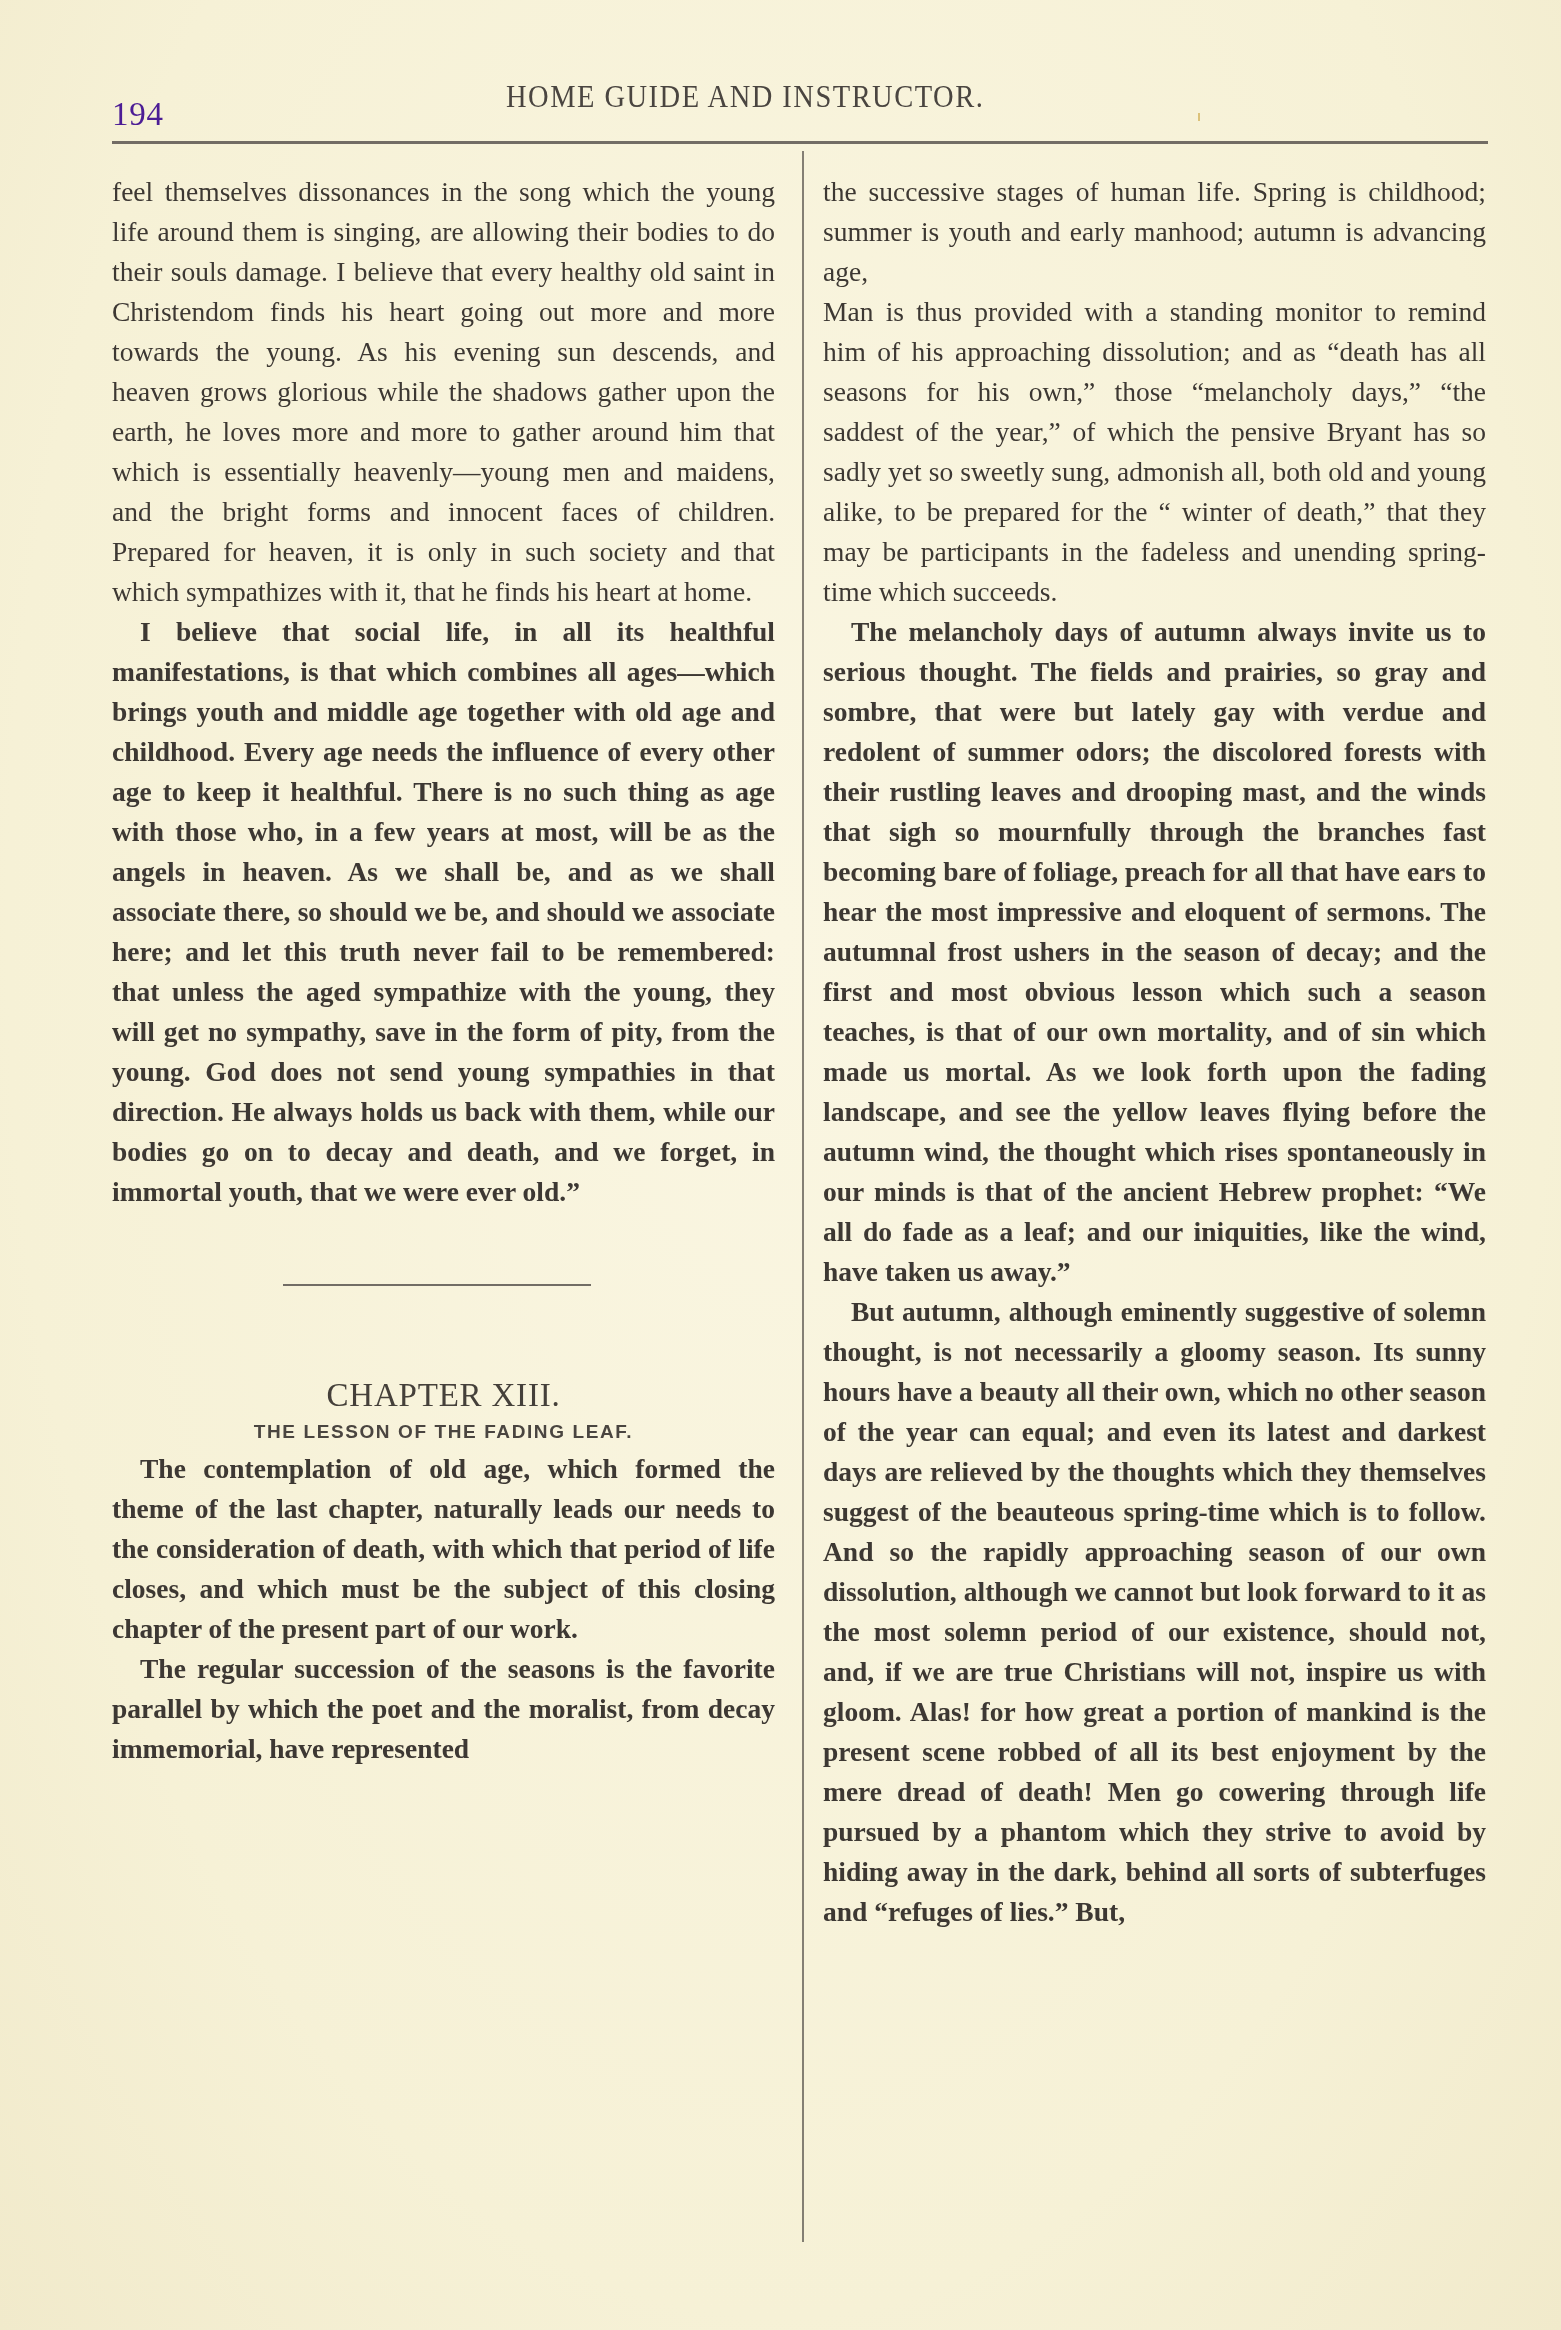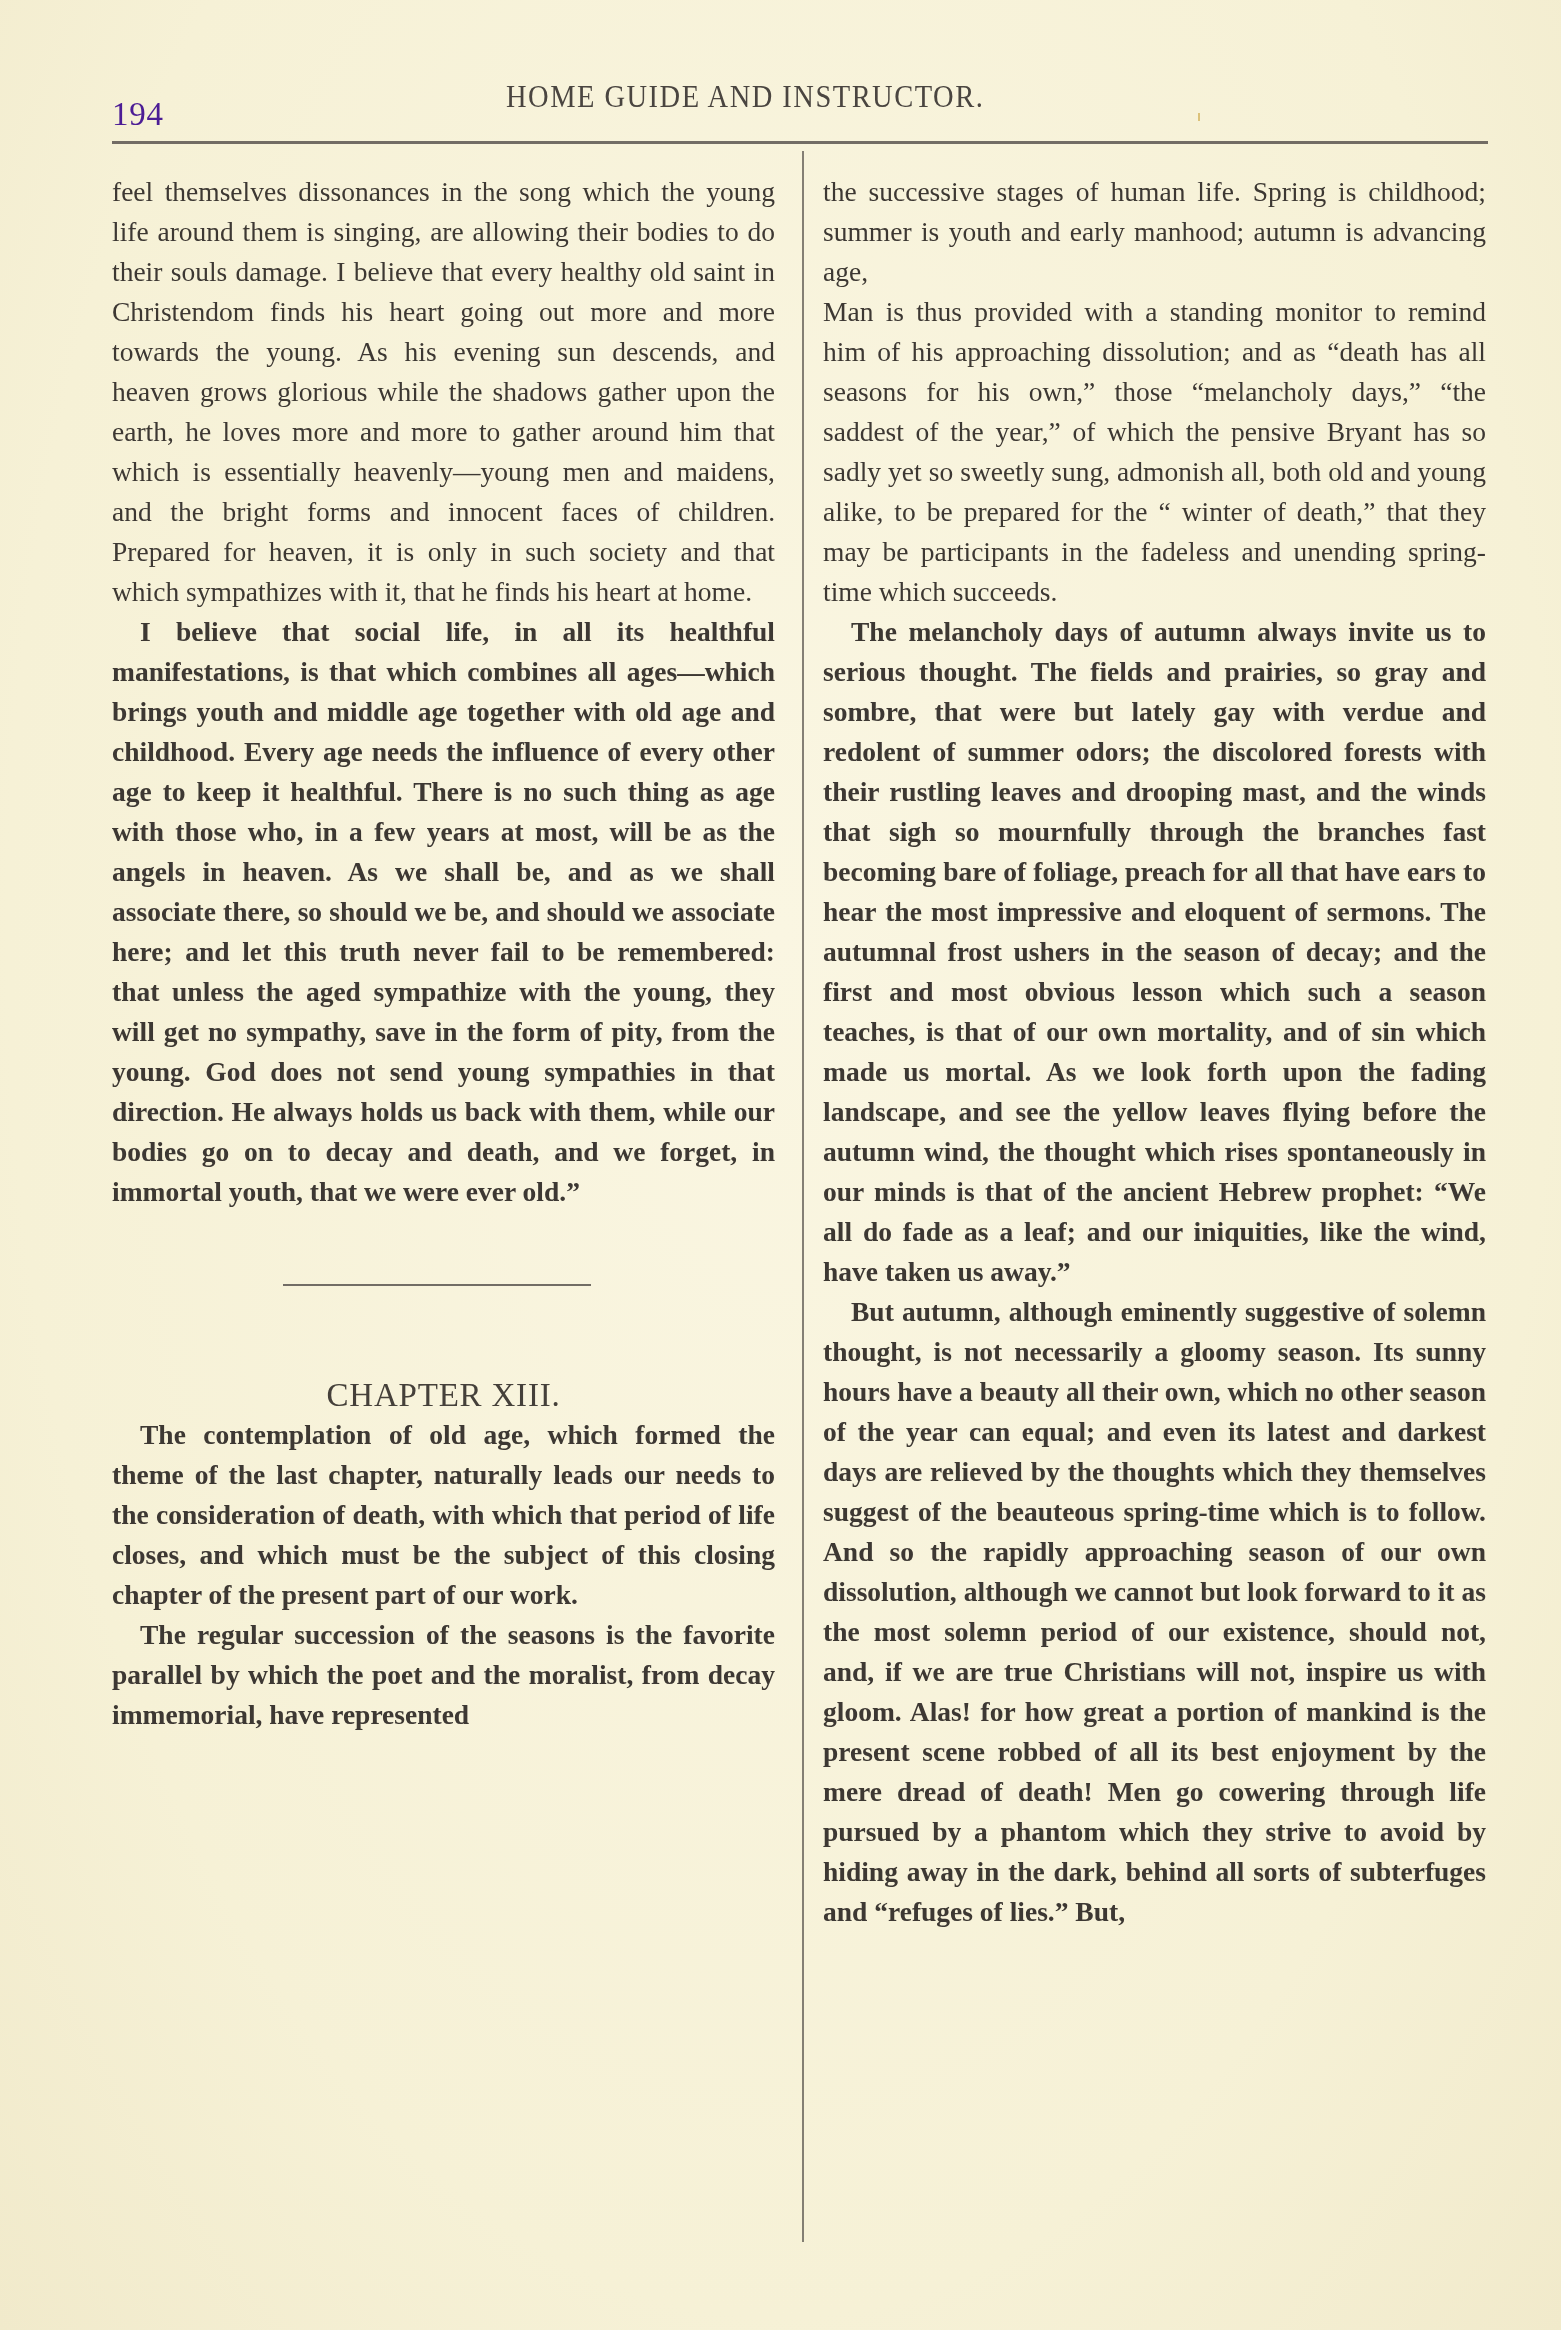--- a/index.html
+++ b/index.html
@@ -109,20 +109,21 @@
 
 <div class="column-rule"></div>
 
 <div class="column col-left">
   <p>feel themselves dissonances in the song which the young life around them is singing, are allowing their bodies to do their souls damage. I believe that every healthy old saint in Christendom finds his heart going out more and more towards the young. As his evening sun descends, and heaven grows glorious while the shadows gather upon the earth, he loves more and more to gather around him that which is essentially heavenly—young men and maidens, and the bright forms and innocent faces of children. Prepared for heaven, it is only in such society and that which sympathizes with it, that he finds his heart at home.</p>
   <p class="indent">I believe that social life, in all its healthful manifestations, is that which combines all ages—which brings youth and middle age together with old age and childhood. Every age needs the influence of every other age to keep it healthful. There is no such thing as age with those who, in a few years at most, will be as the angels in heaven. As we shall be, and as we shall associate there, so should we be, and should we associate here; and let this truth never fail to be remembered: that unless the aged sympathize with the young, they will get no sympathy, save in the form of pity, from the young. God does not send young sympathies in that direction. He always holds us back with them, while our bodies go on to decay and death, and we forget, in immortal youth, that we were ever old.”</p>
 
   <div class="section-rule"></div>
 
   <div class="chapter-title">CHAPTER XIII.</div>
+  <div class="chapter-subtitle">THE LESSON OF THE FADING LEAF.</div>
 
   <p class="indent">The contemplation of old age, which formed the theme of the last chapter, naturally leads our needs to the consideration of death, with which that period of life closes, and which must be the subject of this closing chapter of the present part of our work.</p>
   <p class="indent">The regular succession of the seasons is the favorite parallel by which the poet and the moralist, from decay immemorial, have represented</p>
 </div>
 
 <div class="column col-right">
   <p style="text-align-last: left;">the successive stages of human life. Spring is childhood; summer is youth and early manhood; autumn is advancing age,</p>
   <p>Man is thus provided with a standing monitor to remind him of his approaching dissolution; and as “death has all seasons for his own,” those “melancholy days,” “the saddest of the year,” of which the pensive Bryant has so sadly yet so sweetly sung, admonish all, both old and young alike, to be prepared for the “ winter of death,” that they may be participants in the fadeless and unending spring-time which succeeds.</p>
   <p class="indent">The melancholy days of autumn always invite us to serious thought. The fields and prairies, so gray and sombre, that were but lately gay with verdue and redolent of summer odors; the discolored forests with their rustling leaves and drooping mast, and the winds that sigh so mournfully through the branches fast becoming bare of foliage, preach for all that have ears to hear the most impressive and eloquent of sermons. The autumnal frost ushers in the season of decay; and the first and most obvious lesson which such a season teaches, is that of our own mortality, and of sin which made us mortal. As we look forth upon the fading landscape, and see the yellow leaves flying before the autumn wind, the thought which rises spontaneously in our minds is that of the ancient Hebrew prophet: “We all do fade as a leaf; and our iniquities, like the wind, have taken us away.”</p>
   <p class="indent">But autumn, although eminently suggestive of solemn thought, is not necessarily a gloomy season. Its sunny hours have a beauty all their own, which no other season of the year can equal; and even its latest and darkest days are relieved by the thoughts which they themselves suggest of the beauteous spring-time which is to follow. And so the rapidly approaching season of our own dissolution, although we cannot but look forward to it as the most solemn period of our existence, should not, and, if we are true Christians will not, inspire us with gloom. Alas! for how great a portion of mankind is the present scene robbed of all its best enjoyment by the mere dread of death! Men go cowering through life pursued by a phantom which they strive to avoid by hiding away in the dark, behind all sorts of subterfuges and “refuges of lies.” But,</p>

